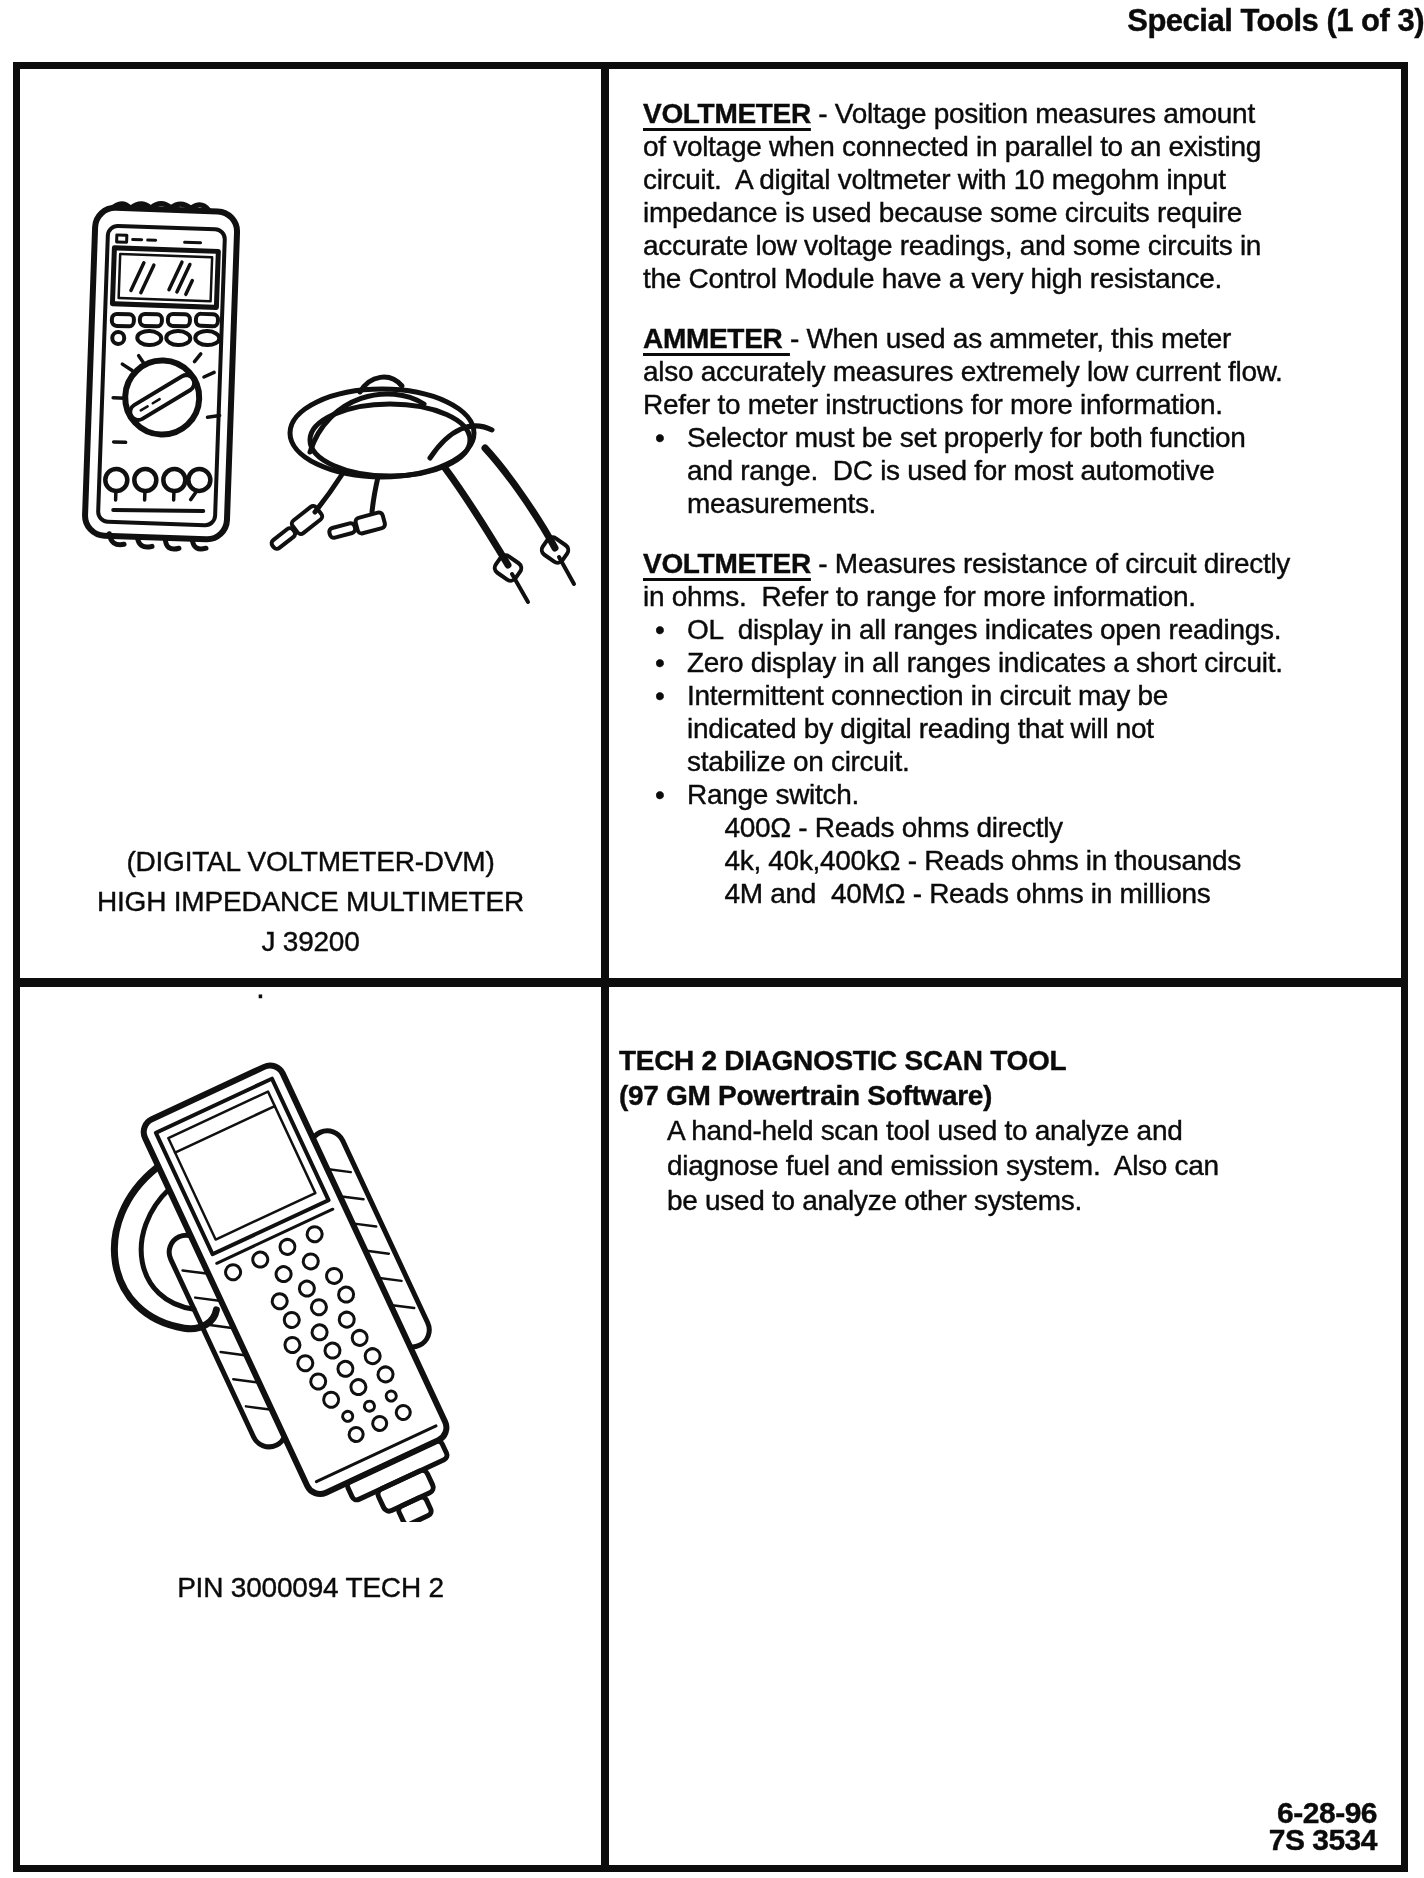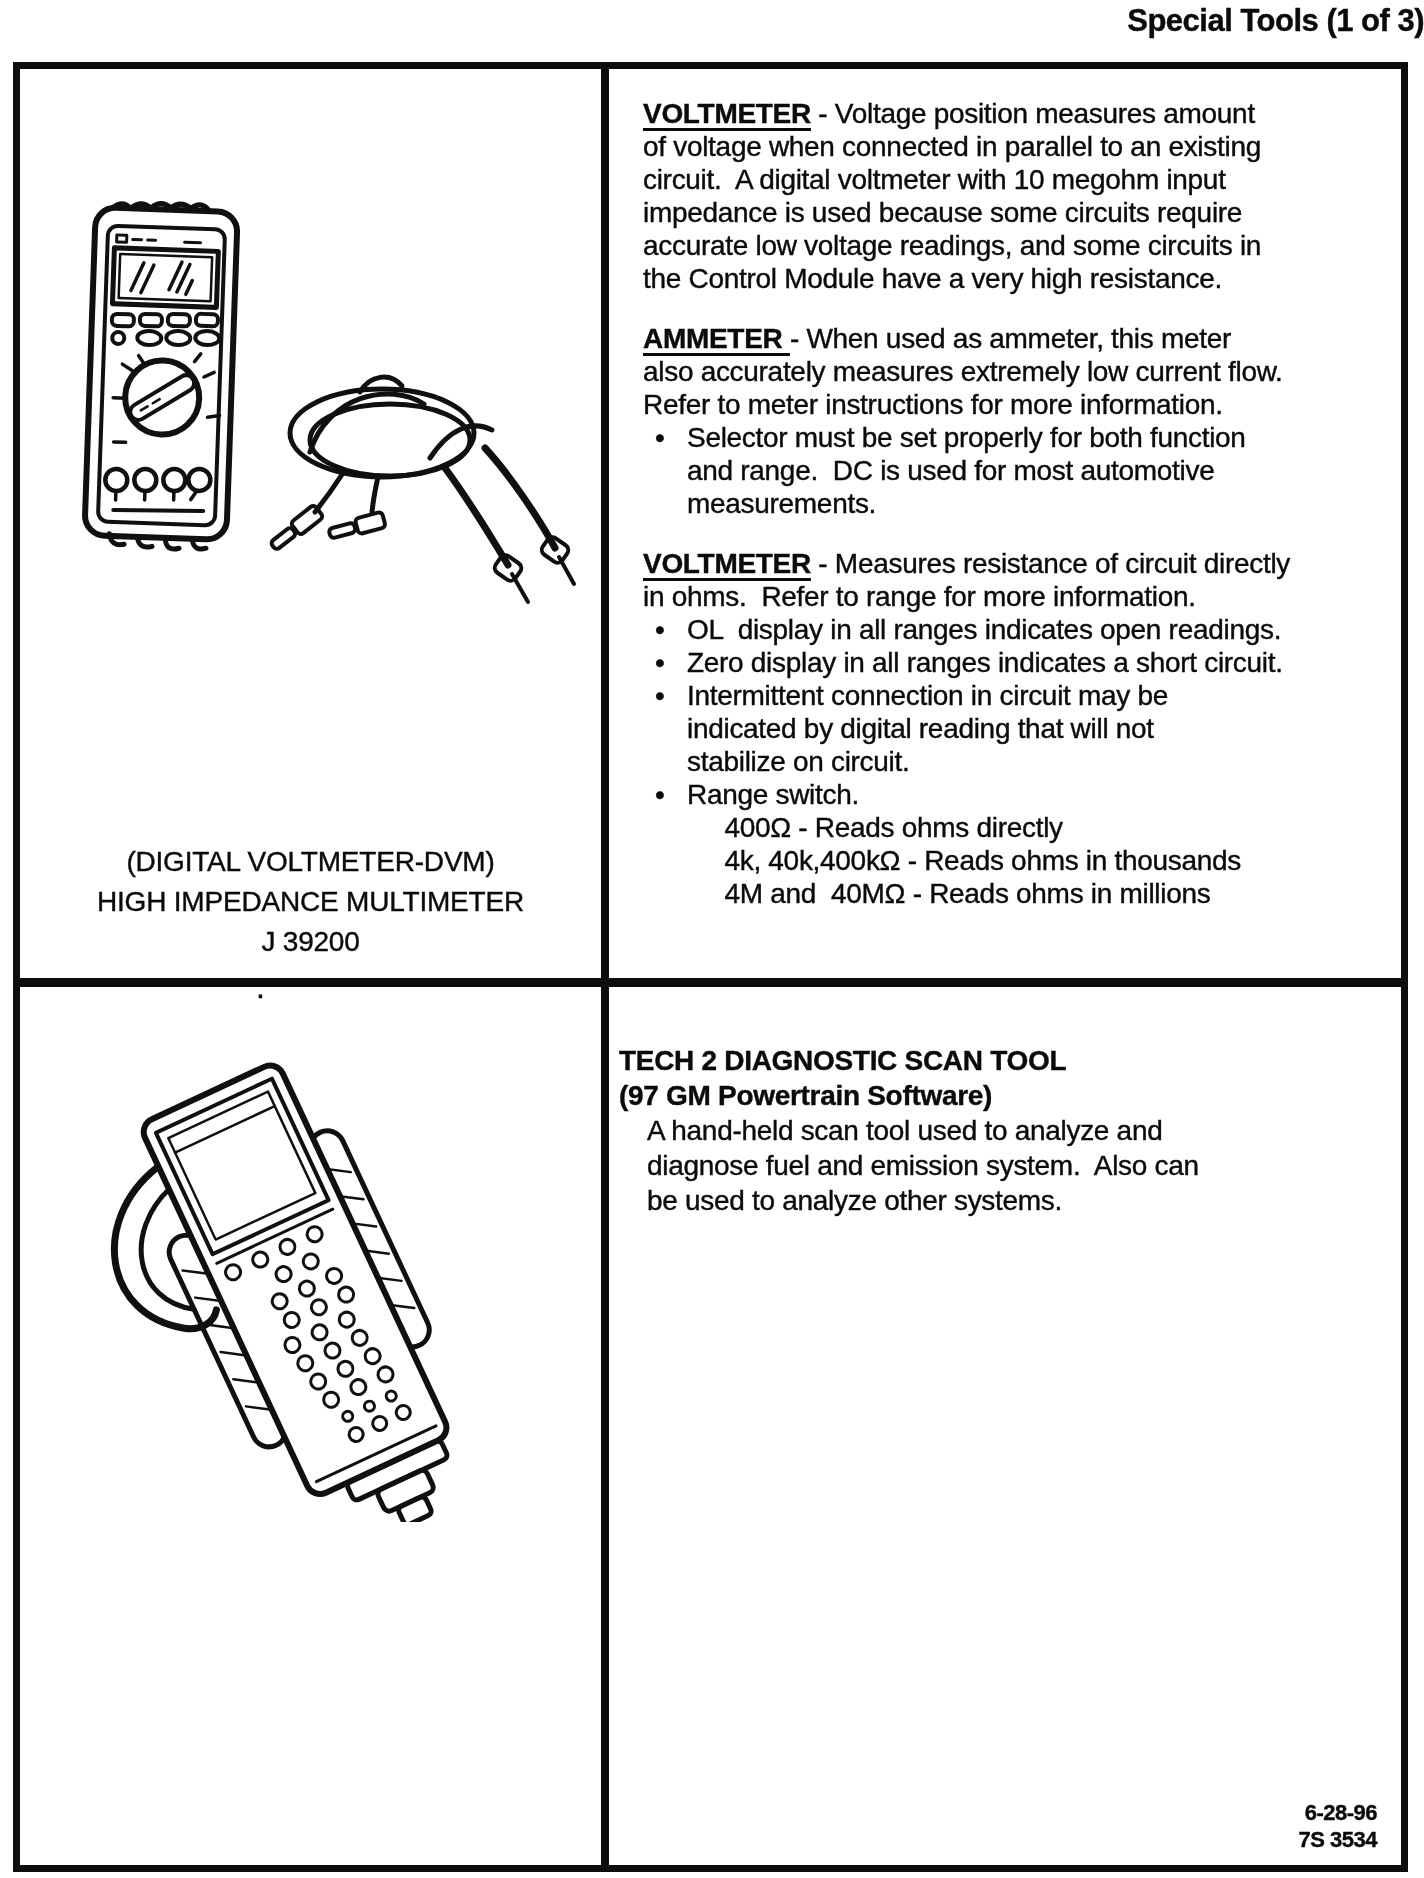--- a/index.html
+++ b/index.html
@@ -47,25 +47,25 @@
   }
   .b-row { display:flex; }
   .b-marker { flex:0 0 44px; padding-left:12px; box-sizing:border-box; }
   .b-text { white-space:pre-wrap; flex:1; }
 
   .tech2-text {
     position:absolute; top:56px; left:10px; width:750px;
     font-size:28px; line-height:35px; letter-spacing:-0.3px;
   }
   .tech2-heading { font-weight:700; }
-  .tech2-body { margin-left:28px; white-space:pre-wrap; }
+  .tech2-body { margin-left:48px; white-space:pre-wrap; }
 
   .stamp {
     position:absolute; right:24px; bottom:12px; text-align:right;
-    font-weight:700; font-size:22px; line-height:27px; letter-spacing:-0.5px;
+    font-weight:700; font-size:30px; line-height:27px; letter-spacing:-0.5px;
   }
   .artifact-dot {
     position:absolute; top:-16px; left:236px; font-size:32px; line-height:32px;
   }
   svg { stroke:#101010; fill:none; }
 </style>
 </head>
 <body>
 
 <div class="page">
@@ -247,20 +247,21 @@
                 <circle cx="258" cy="404" r="7"></circle>
             </g>
             <path d="M150,430 h132" stroke-width="3"></path>
             <rect x="176" y="444" width="104" height="20" rx="5" stroke-width="5"></rect>
             <path d="M186,464 h84" stroke-width="3"></path>
             <rect x="200" y="464" width="54" height="24" rx="6" stroke-width="5"></rect>
             <rect x="212" y="488" width="30" height="20" rx="5" stroke-width="5"></rect>
           </g>
         </g>
       </svg>
+      <div class="t2-caption">PIN 3000094 TECH 2</div>
     </div>
 
     <div class="cell">
       <div class="tech2-text">
         <div class="tech2-heading">TECH 2 DIAGNOSTIC SCAN TOOL</div>
         <div class="tech2-heading">(97 GM Powertrain Software)</div>
         <div class="tech2-body">A hand-held scan tool used to analyze and
 diagnose fuel and emission system.  Also can
 be used to analyze other systems.</div>
       </div>

